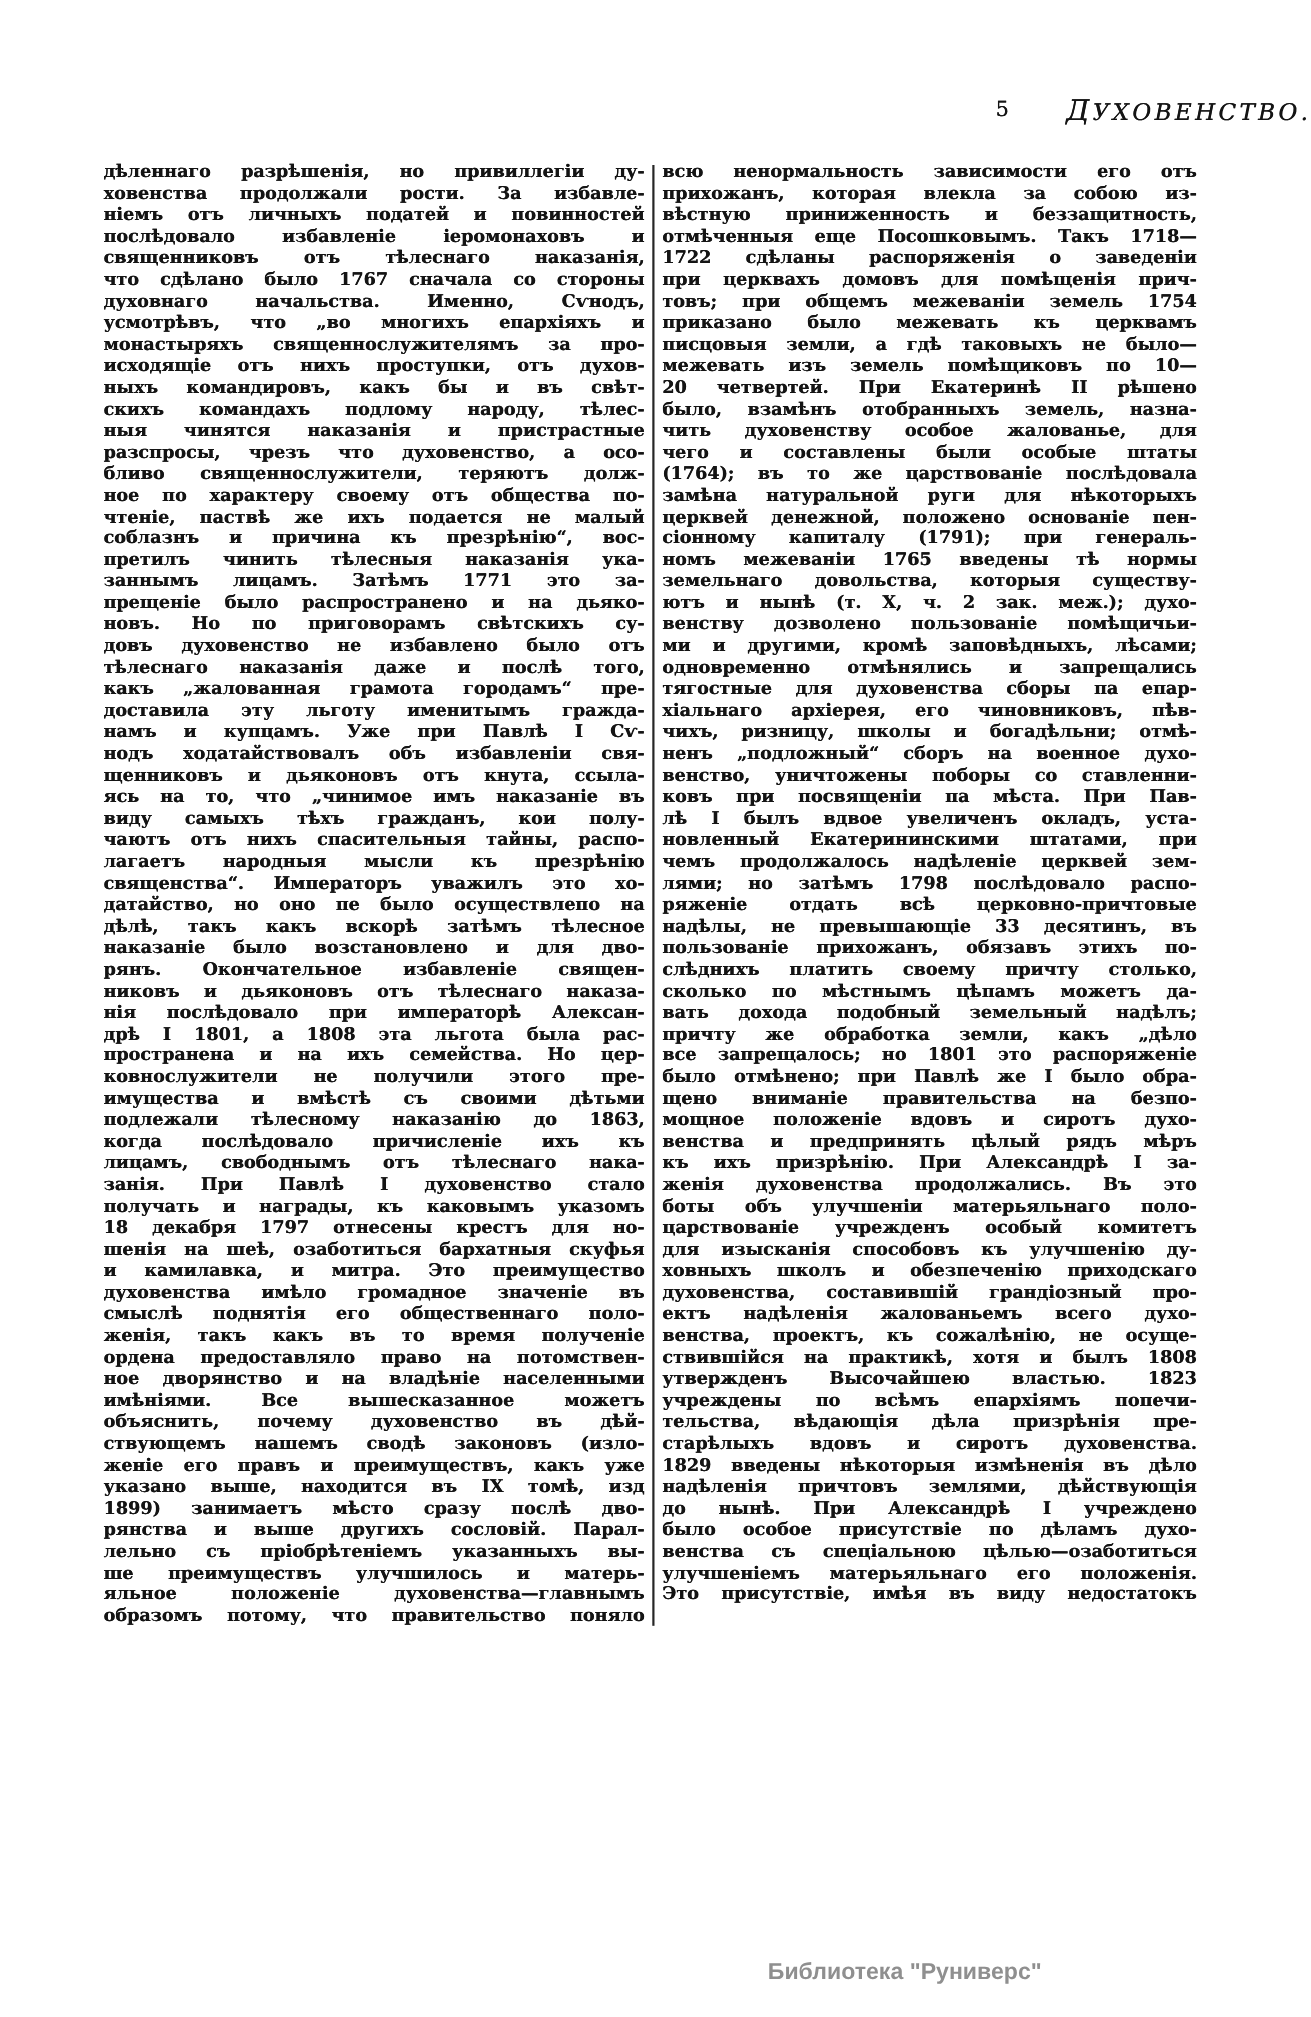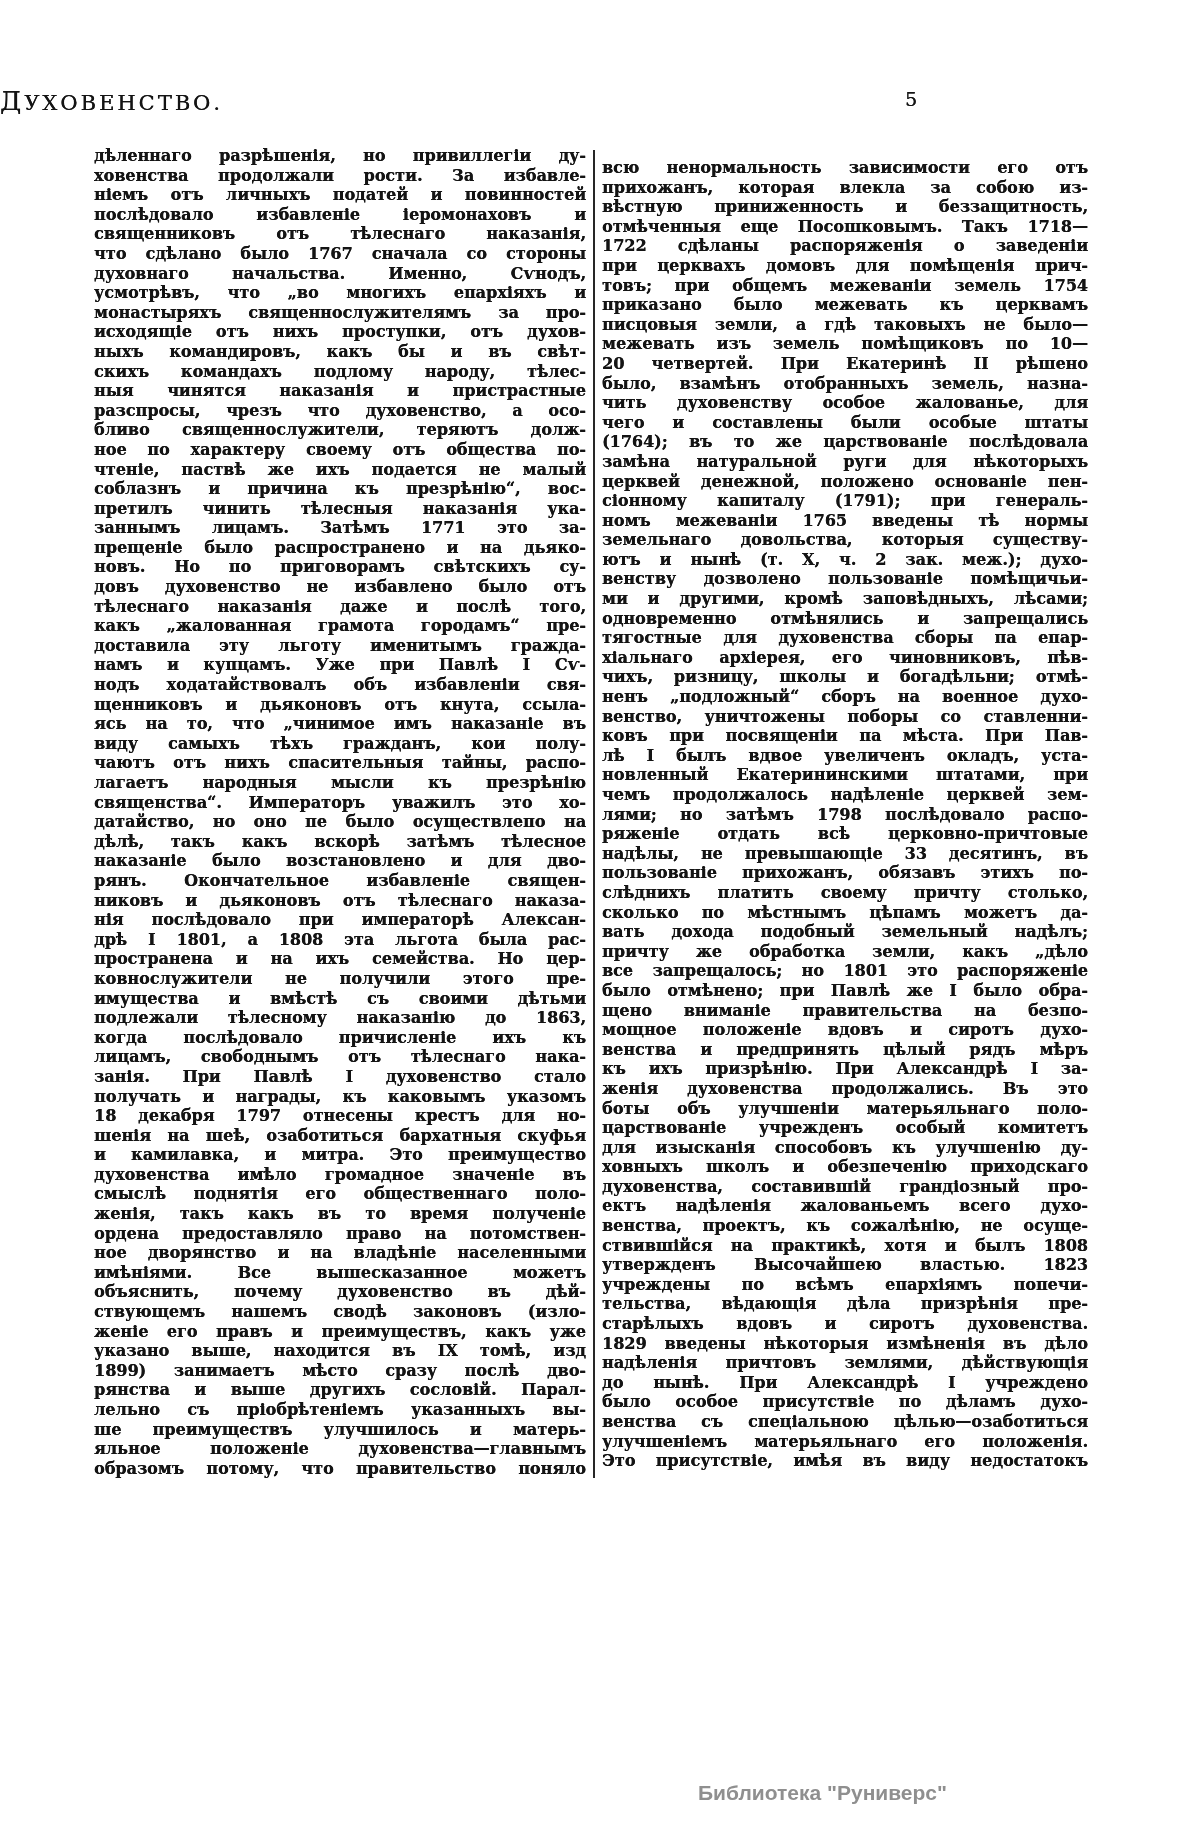--- a/index.html
+++ b/index.html
@@ -6,36 +6,37 @@
   body{
     width:1192px;height:1834px;
     background:#ffffff;
     font-family:"DejaVu Serif", serif;
     color:#141414;
     position:relative;
     overflow:hidden;
   }
   .page-title{
     position:absolute;top:86px;left:0;width:1192px;
-    text-align:left;
+    text-align:right;
     font-size:21px;
     letter-spacing:3px;
     text-shadow:0.3px 0 0 currentColor;
+    font-style:italic;
   }
   .page-title::first-letter{font-size:26px;}
   .page-number{
     position:absolute;top:88px;left:905px;
     font-size:19px;
     text-shadow:0.3px 0 0 currentColor;
   }
   .column{
     position:absolute;top:146px;font-weight:bold;
   }
   .col-left{left:94px;width:492px;}
-  .col-right{left:602px;width:486px;margin-top:12px;}
+  .col-right{left:602px;width:486px;}
   .divider{
     position:absolute;
     left:593px;top:150px;
     width:2px;height:1328px;
     background:#262626;
   }
   .line{
     height:19.6px;
     line-height:19.6px;
     font-size:16px;

